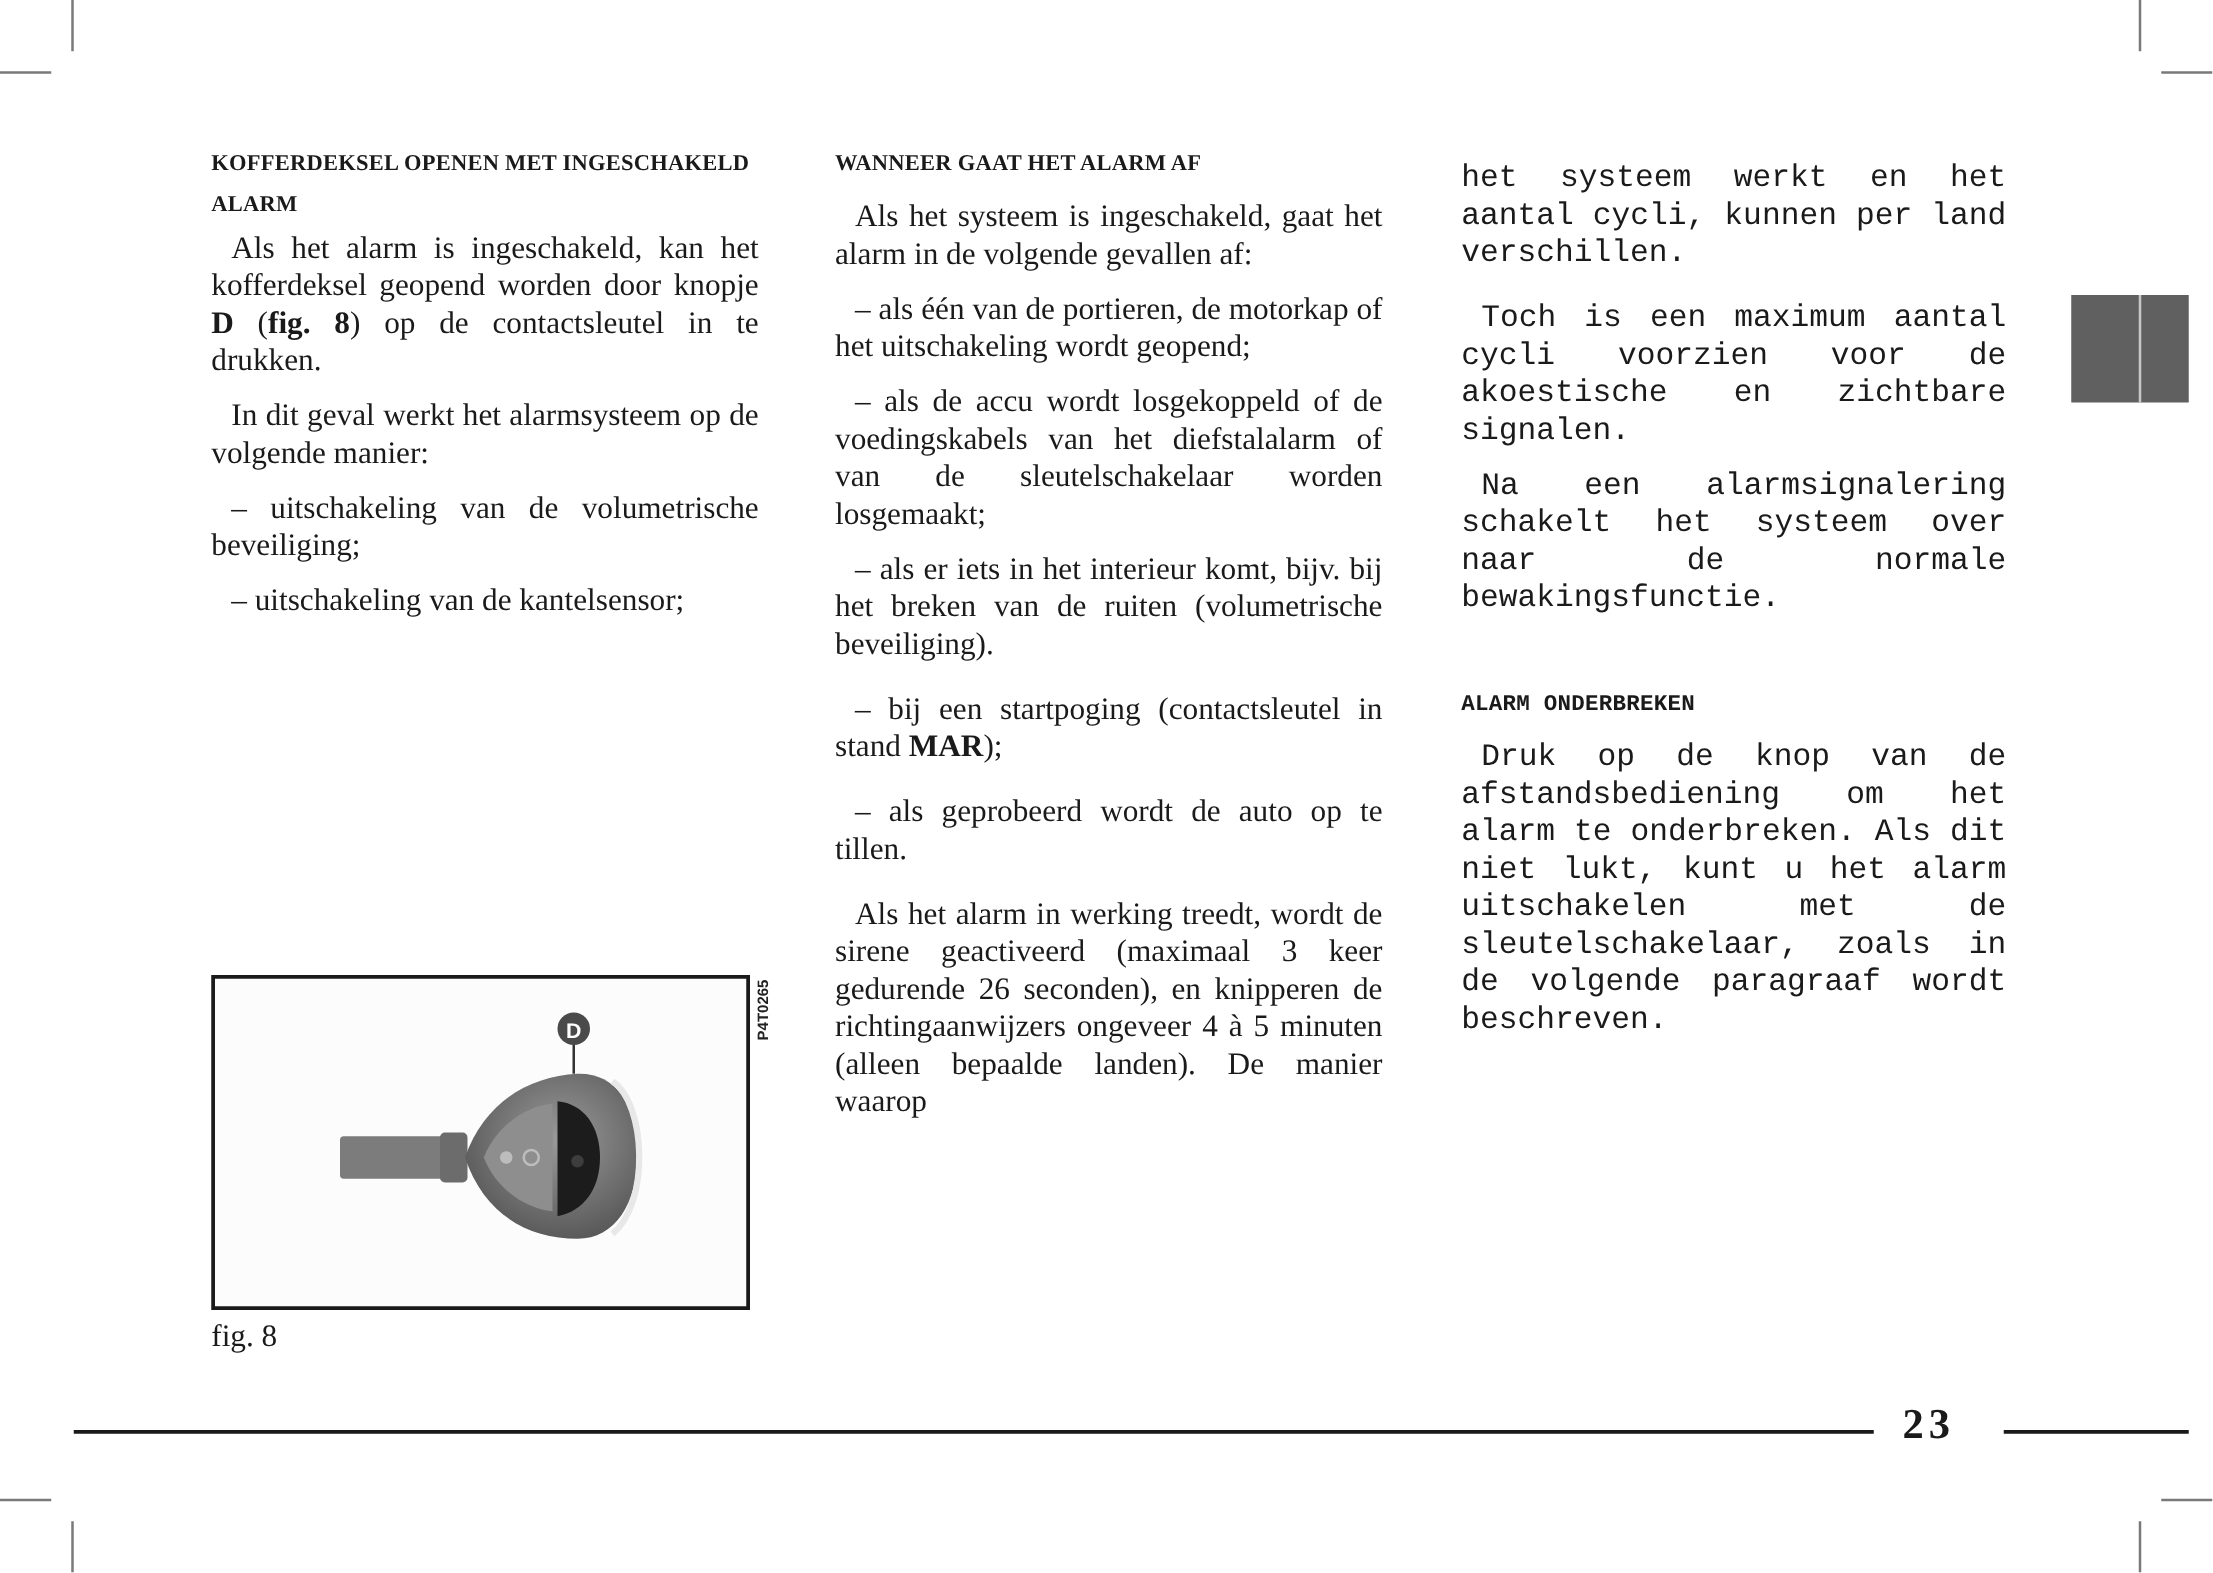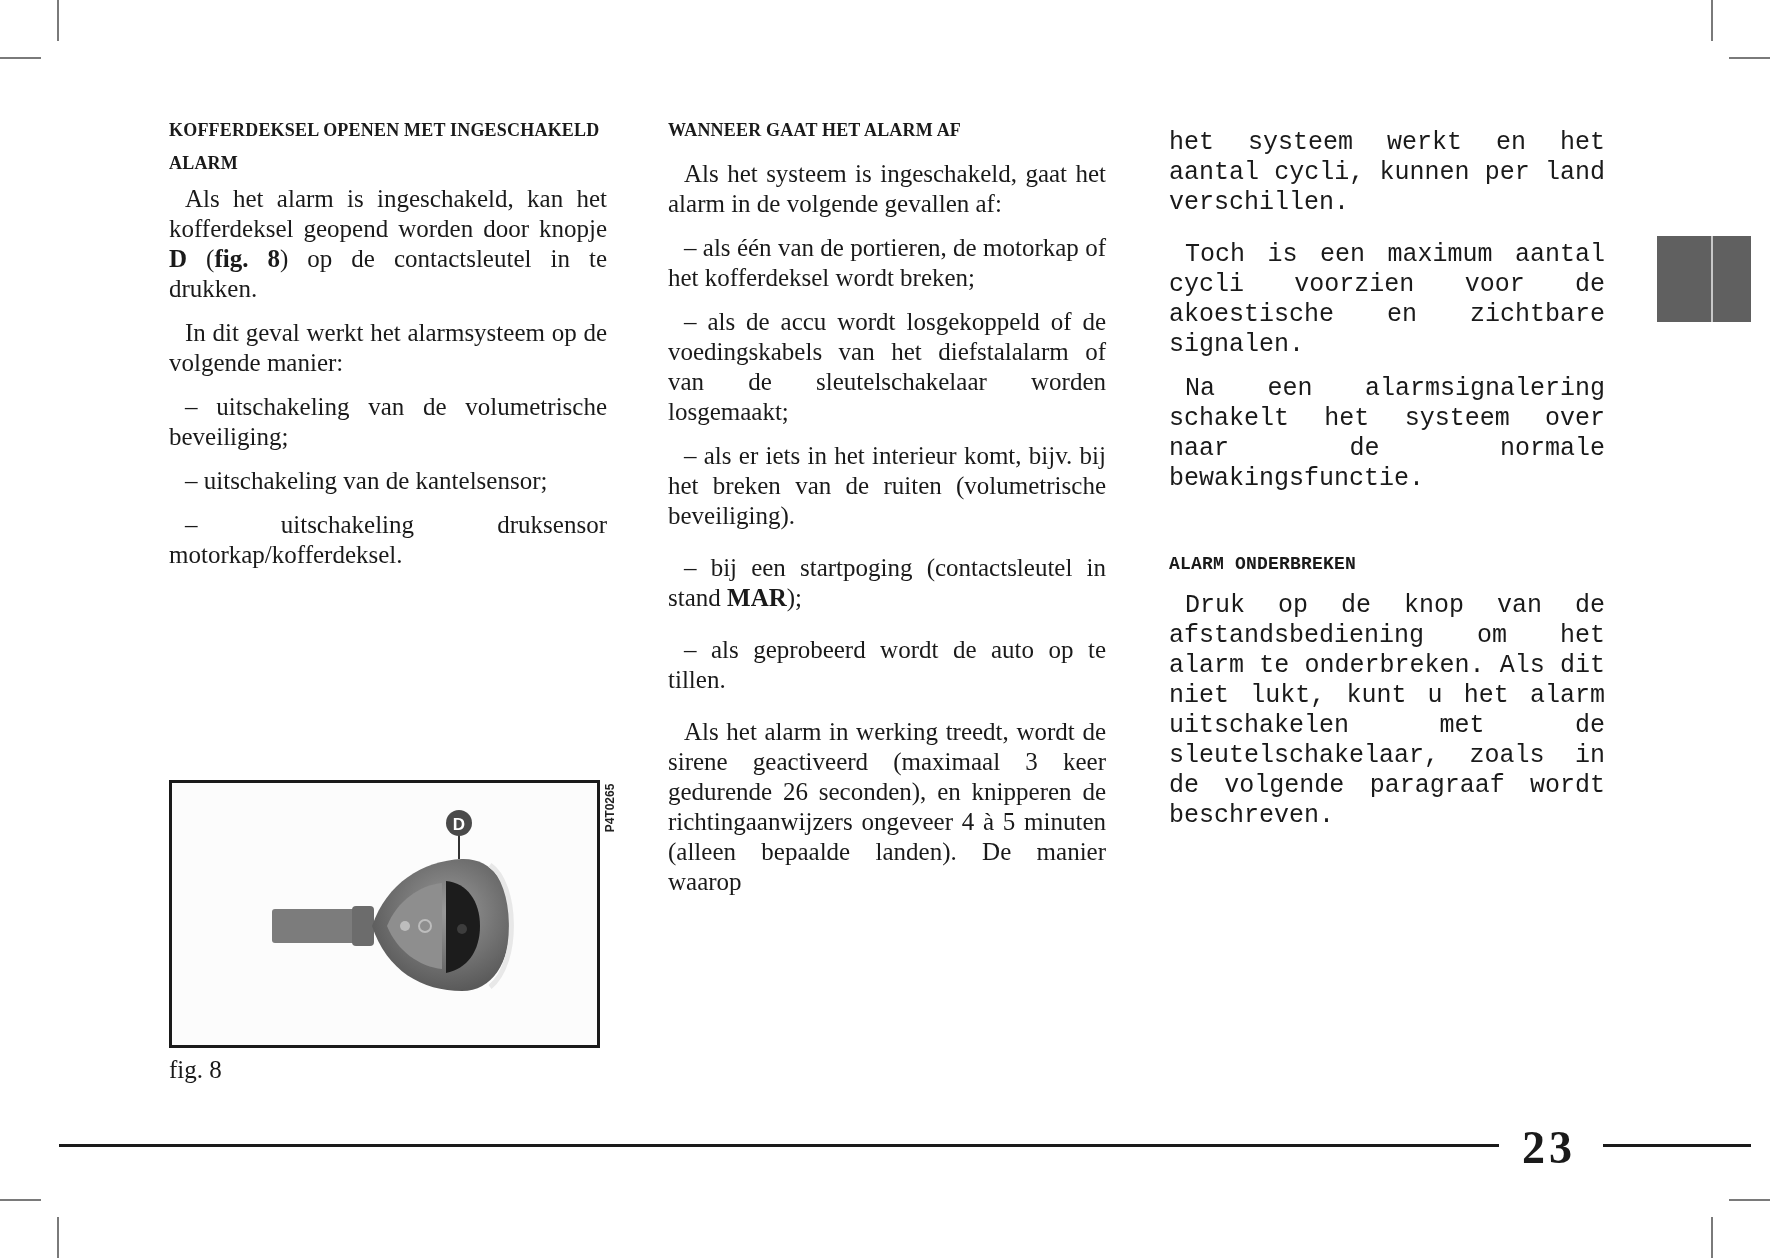--- a/index.html
+++ b/index.html
@@ -18,21 +18,21 @@
   .figbox { position: absolute; left: 169px; top: 780px; width: 431px; height: 268px;
             border: 3px solid #1a1a1a; box-sizing: border-box; background: #fcfcfc; }
   .figcode { position: absolute; left: 604px; top: 783px; width: 22px; height: 60px; }
   .figcode span { position: absolute; left: -18px; top: 18px; transform: rotate(-90deg);
                   font-family: "Liberation Sans", "DejaVu Sans", sans-serif; font-weight: bold;
                   font-size: 12px; white-space: nowrap; color: #222; }
   .figcap { position: absolute; left: 169px; top: 1056px; font-size: 25px; }
   .tab { position: absolute; left: 1657px; top: 236px; width: 94px; height: 86px; background: #606060; }
   .tab-split { position: absolute; left: 1711px; top: 236px; width: 2px; height: 86px; background: #c8c8c8; }
   .footer-line { position: absolute; height: 3px; background: #1a1a1a; top: 1144px; }
-  .pagenum { position: absolute; left: 1522px; top: 1121px; font-size: 46px; font-weight: bold; letter-spacing: 4px; }
+  .pagenum { position: absolute; left: 1522px; top: 1121px; font-size: 34px; font-weight: bold; letter-spacing: 4px; }
 </style>
 </head>
 <body>
 
 <div class="crop" style="left:57px;top:0;width:2px;height:41px;"></div>
 <div class="crop" style="left:0;top:57px;width:41px;height:2px;"></div>
 <div class="crop" style="left:1711px;top:0;width:2px;height:41px;"></div>
 <div class="crop" style="left:1729px;top:57px;width:41px;height:2px;"></div>
 <div class="crop" style="left:0;top:1199px;width:41px;height:2px;"></div>
 <div class="crop" style="left:57px;top:1217px;width:2px;height:41px;"></div>
@@ -41,21 +41,20 @@
 
 <div class="tab"></div>
 <div class="tab-split"></div>
 
 <div class="col col1">
   <div class="h">KOFFERDEKSEL OPENEN MET INGESCHAKELD ALARM</div>
   <p class="p"><span>Als het alarm is ingeschakeld, kan het kofferdeksel geopend worden door knopje </span><span class="b">D</span><span> (</span><span class="b">fig. 8</span><span>) op de contactsleutel in te drukken.</span></p>
   <p class="p">In dit geval werkt het alarmsysteem op de volgende manier:</p>
   <p class="p">–  uitschakeling van de volumetrische beveiliging;</p>
   <p class="p">– uitschakeling van de kantelsensor;</p>
-  <p class="p">– uitschakeling druksensor motorkap/kofferdeksel.</p>
 </div>
 
 <div class="figbox">
   <svg width="425" height="262" viewBox="0 0 425 262">
     <defs>
       <radialGradient id="fob" cx="55%" cy="40%" r="60%">
         <stop offset="0%" stop-color="#9a9a9a"></stop>
         <stop offset="100%" stop-color="#5a5a5a"></stop>
       </radialGradient>
     </defs>
@@ -79,21 +78,21 @@
   </svg>
 </div>
 <div class="figcode">
     <span>P4T0265</span>
   </div>
 <div class="figcap">fig. 8</div>
 
 <div class="col col2">
   <div class="h" style="margin-bottom:12px;">WANNEER GAAT HET ALARM AF</div>
   <p class="p">Als het systeem is ingeschakeld, gaat het alarm in de volgende gevallen af:</p>
-  <p class="p">– als één van de portieren, de motorkap of het kofferdeksel wordt breken;</p>
+  <p class="p">– als één van de portieren, de motorkap of het uitschakeling wordt geopend;</p>
   <p class="p">– als de accu wordt losgekoppeld of de voedingskabels van het diefstalalarm of van de sleutelschakelaar worden losgemaakt;</p>
   <p class="p" style="margin-bottom:22px;">– als er iets in het interieur komt, bijv. bij het breken van de ruiten (volumetrische beveiliging).</p>
   <p class="p" style="margin-bottom:22px;"><span>– bij een startpoging (contactsleutel in stand </span><span class="b">MAR</span><span>);</span></p>
   <p class="p" style="margin-bottom:22px;">– als geprobeerd wordt de auto op te tillen.</p>
   <p class="p">Als het alarm in werking treedt, wordt de sirene geactiveerd (maximaal 3 keer gedurende 26 seconden), en knipperen de richtingaanwijzers ongeveer 4 à 5 minuten (alleen bepaalde landen). De manier waarop</p>
 </div>
 
 <div class="col col3" style="top:128px;font-family:Liberation Mono, monospace;">
   <p class="p noindent" style="margin-bottom:22px;">het systeem werkt en het aantal cycli, kunnen per land verschillen.</p>
   <p class="p" style="">Toch is een maximum aantal cycli voorzien voor de akoestische en zichtbare signalen.</p>

